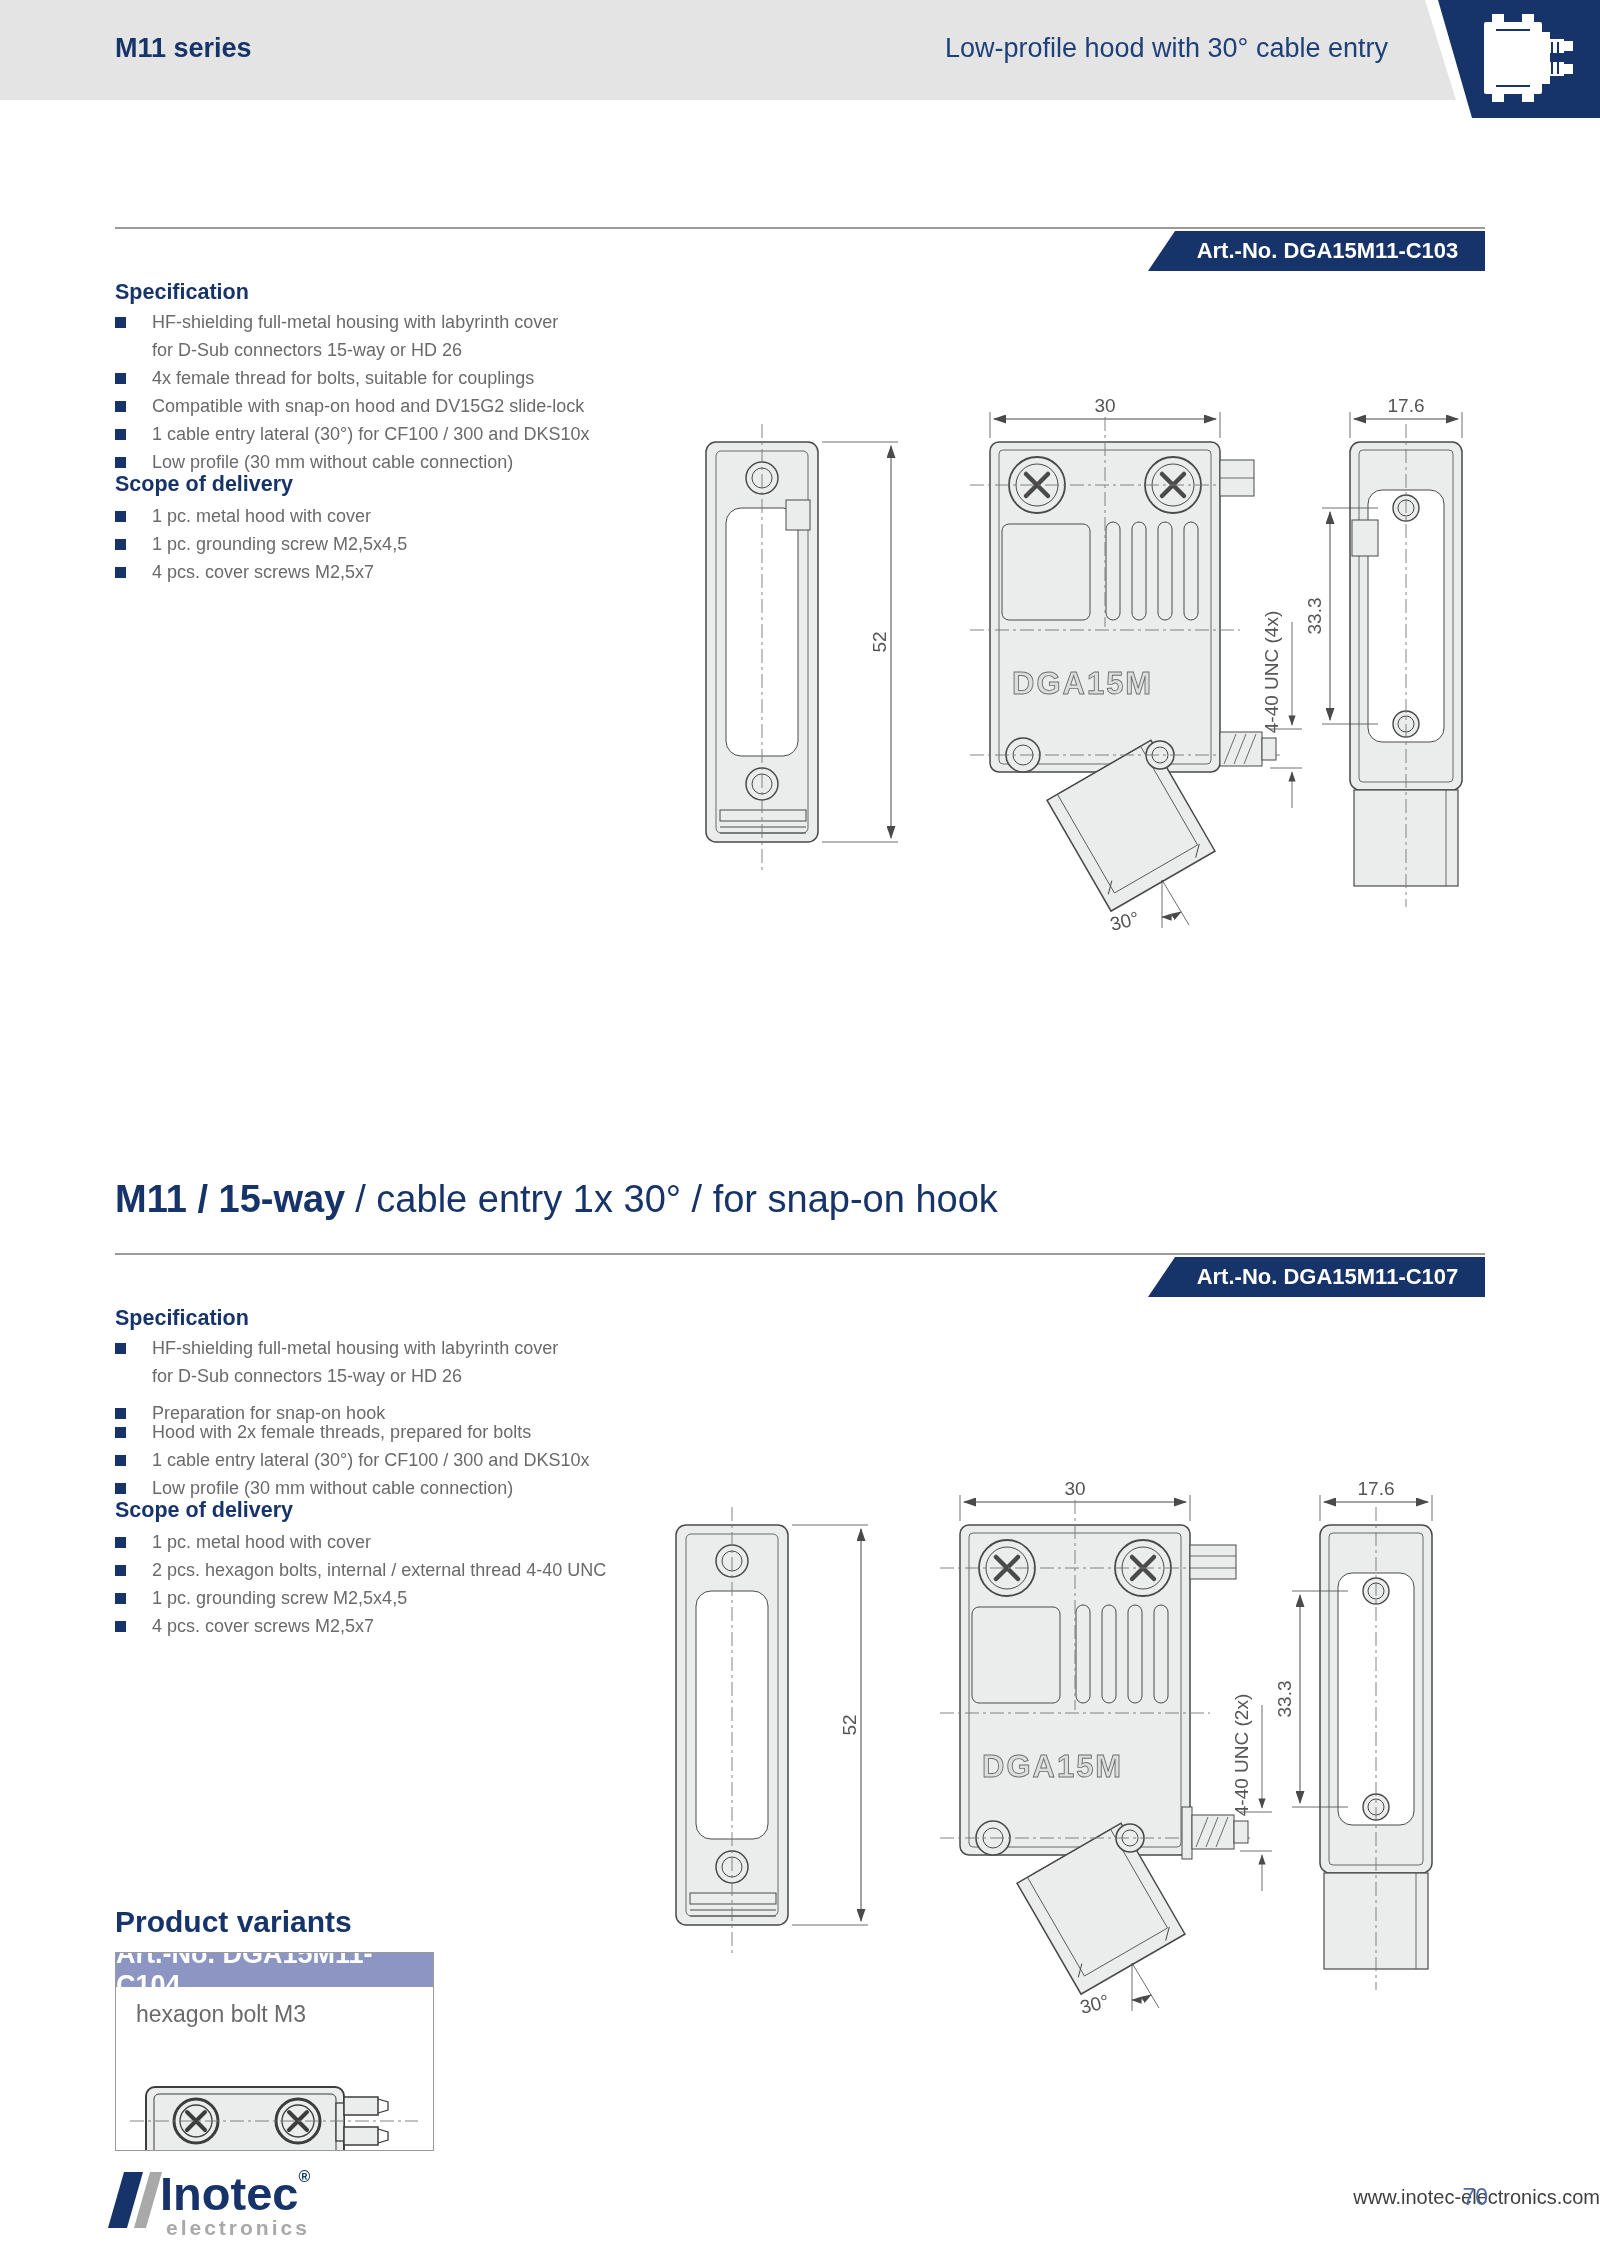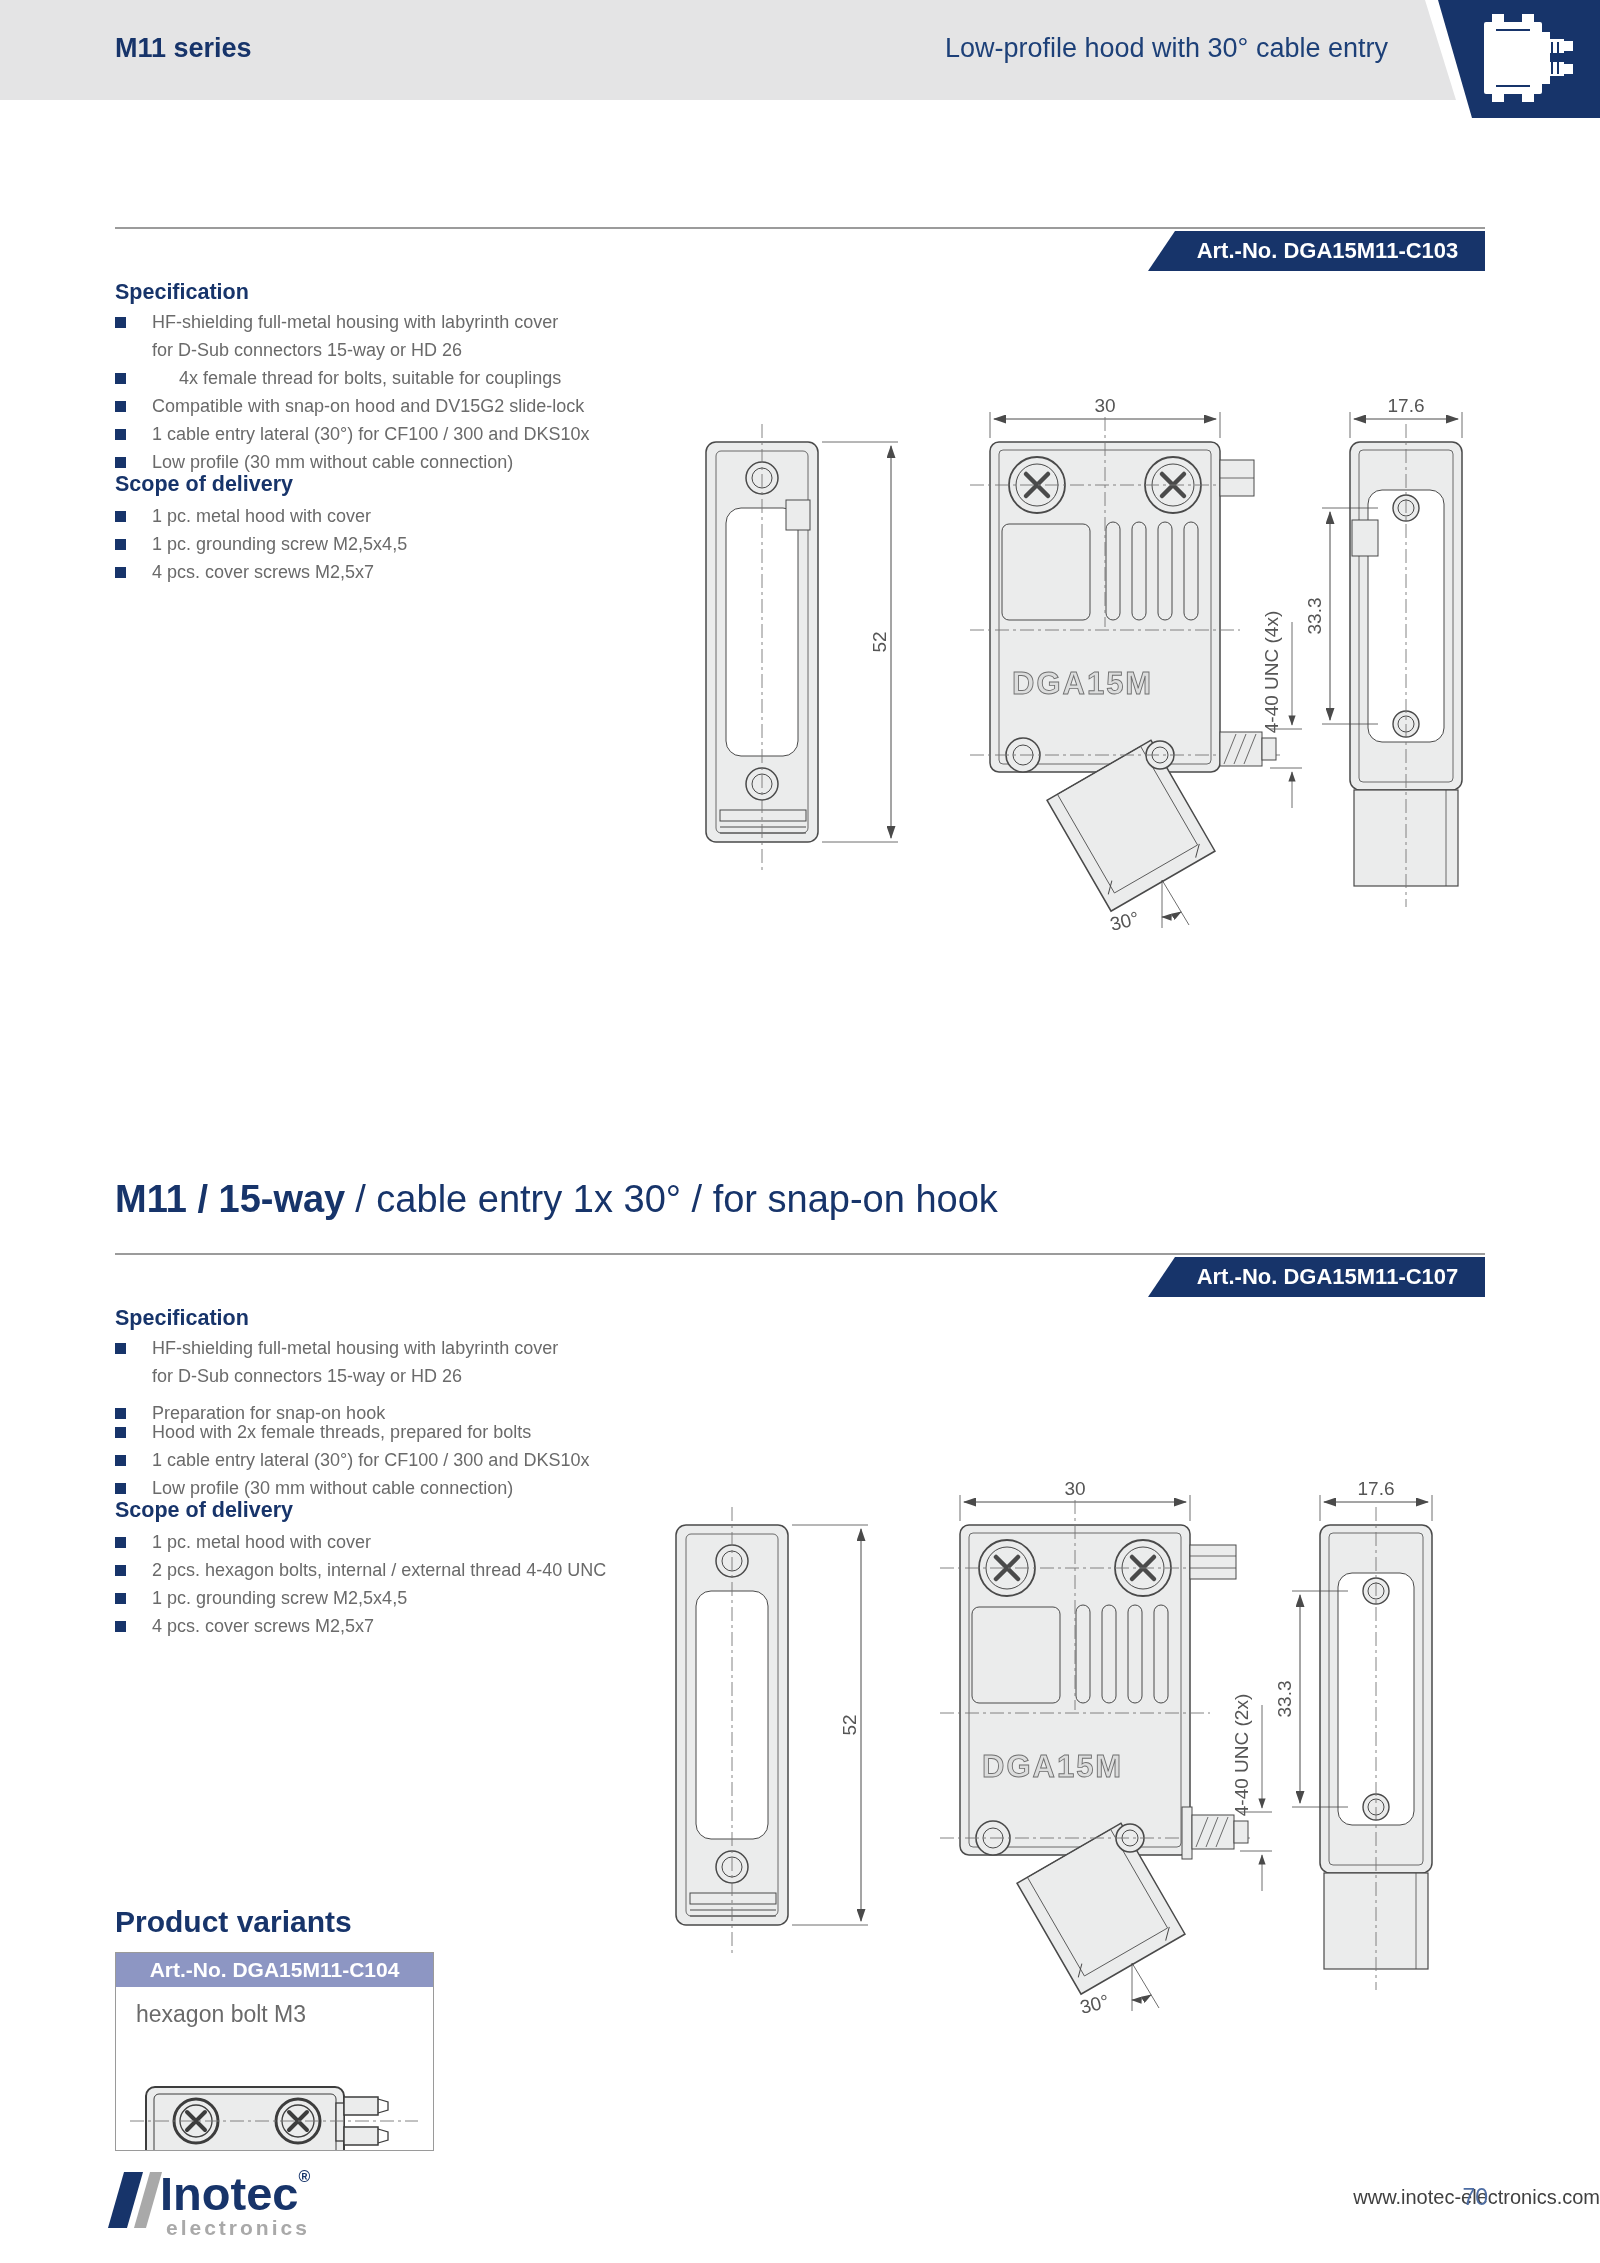--- a/index.html
+++ b/index.html
@@ -29,21 +29,21 @@
   .sq{width:11px;height:11px;background:#17346a;margin-right:26px;flex:none;}
   .sq.hidden{visibility:hidden;}
   .btxt{font-size:18px;color:#6a6a6a;white-space:nowrap;}
 
   
   .var-heading{left:115px;font-size:30px;font-weight:bold;color:#17346a;text-align:right;}
   .var-box{left:115px;top:1952px;width:317px;height:197px;border:1.5px solid #9a9a9a;
            background:#fff;overflow:hidden;}
   .var-head{position:absolute;left:0;top:0;right:0;height:34px;background:#8d96c3;
             display:flex;align-items:center;justify-content:center;}
-  .var-head span{color:#fff;font-weight:bold;font-size:21px;}
+  .var-head span{color:#fff;font-weight:bold;font-size:27px;}
   .var-desc{position:absolute;left:20px;top:48px;font-size:23px;color:#6a6a6a;}
 
   
   .logo-bar{top:2172px;height:56px;transform:skewX(-16deg);}
   .logo-bar.b1{left:116px;width:19px;background:#17346a;}
   .logo-bar.b2{left:142px;width:12px;background:#a9a9a9;}
   .brand{left:160px;top:2166px;font-size:47px;font-weight:800;color:#17346a;letter-spacing:0px;}
   .brand sup{font-size:16px;vertical-align:28px;}
   .brand-sub{left:166px;top:2216px;font-size:21px;font-weight:bold;color:#a9a9a9;letter-spacing:3px;}
   .website{left:0;right:0;top:2186px;text-align:right;font-size:20px;color:#404040;}
@@ -94,21 +94,21 @@
 
   <div class="abs h2" style="top:280px;">Specification</div>
   <div class="abs bullet-line" style="top:308px;">
       <span class="sq"></span>
       <span class="btxt">HF-shielding full-metal housing with labyrinth cover</span>
     </div>
   <div class="abs bullet-line" style="top:336px;">
       <span class="sq hidden"></span>
       <span class="btxt">for D-Sub connectors 15-way or HD 26</span>
     </div>
-  <div class="abs bullet-line" style="top:364px;gap:27px;">
+  <div class="abs bullet-line" style="top:364px;">
       <span class="sq"></span>
       <span class="btxt">4x female thread for bolts, suitable for couplings</span>
     </div>
   <div class="abs bullet-line" style="top:392px;">
       <span class="sq"></span>
       <span class="btxt">Compatible with snap-on hood and DV15G2 slide-lock</span>
     </div>
   <div class="abs bullet-line" style="top:420px;">
       <span class="sq"></span>
       <span class="btxt">1 cable entry lateral (30°) for CF100 / 300 and DKS10x</span>

